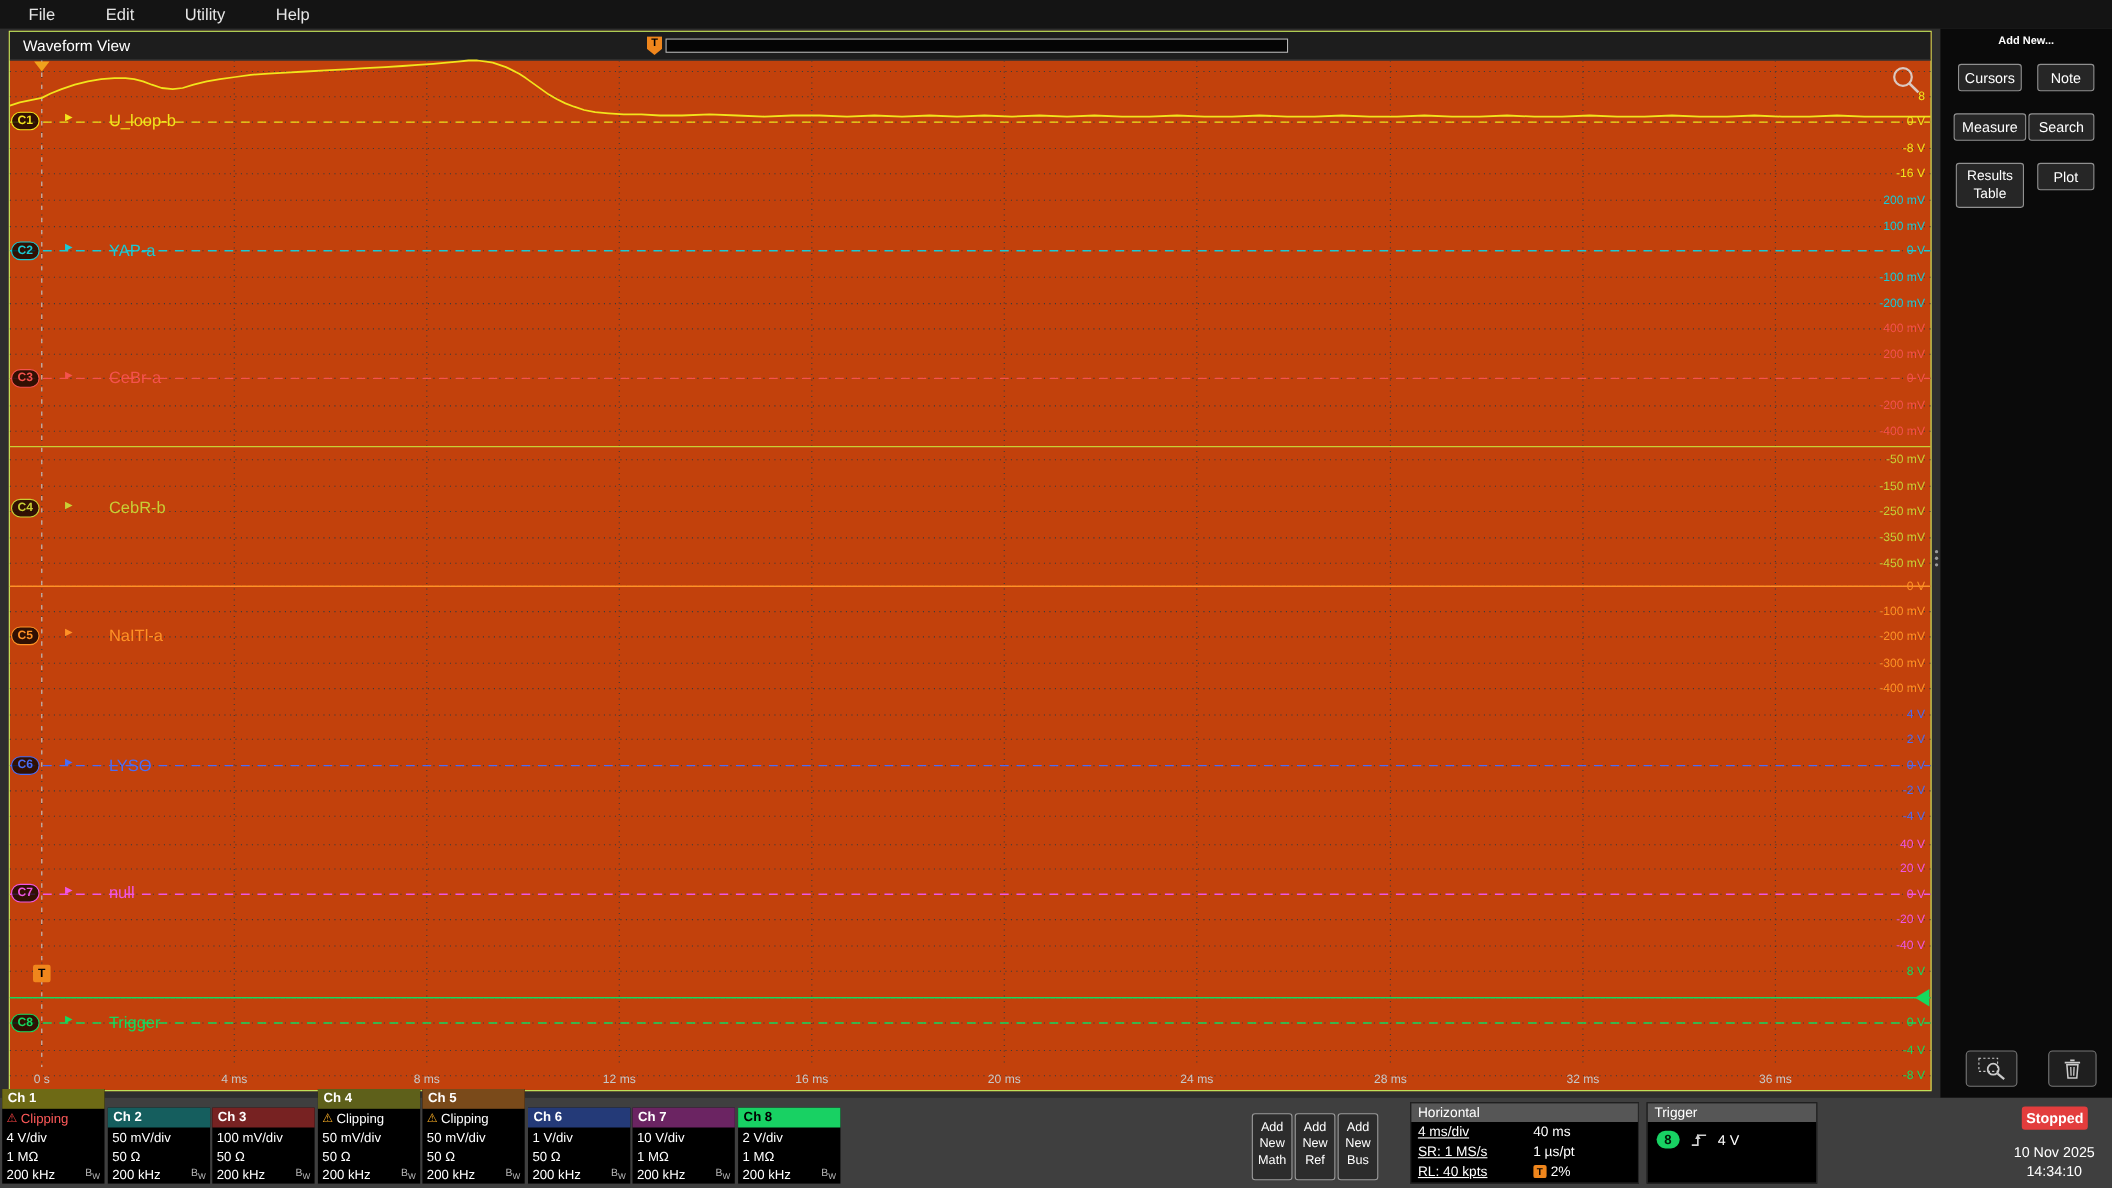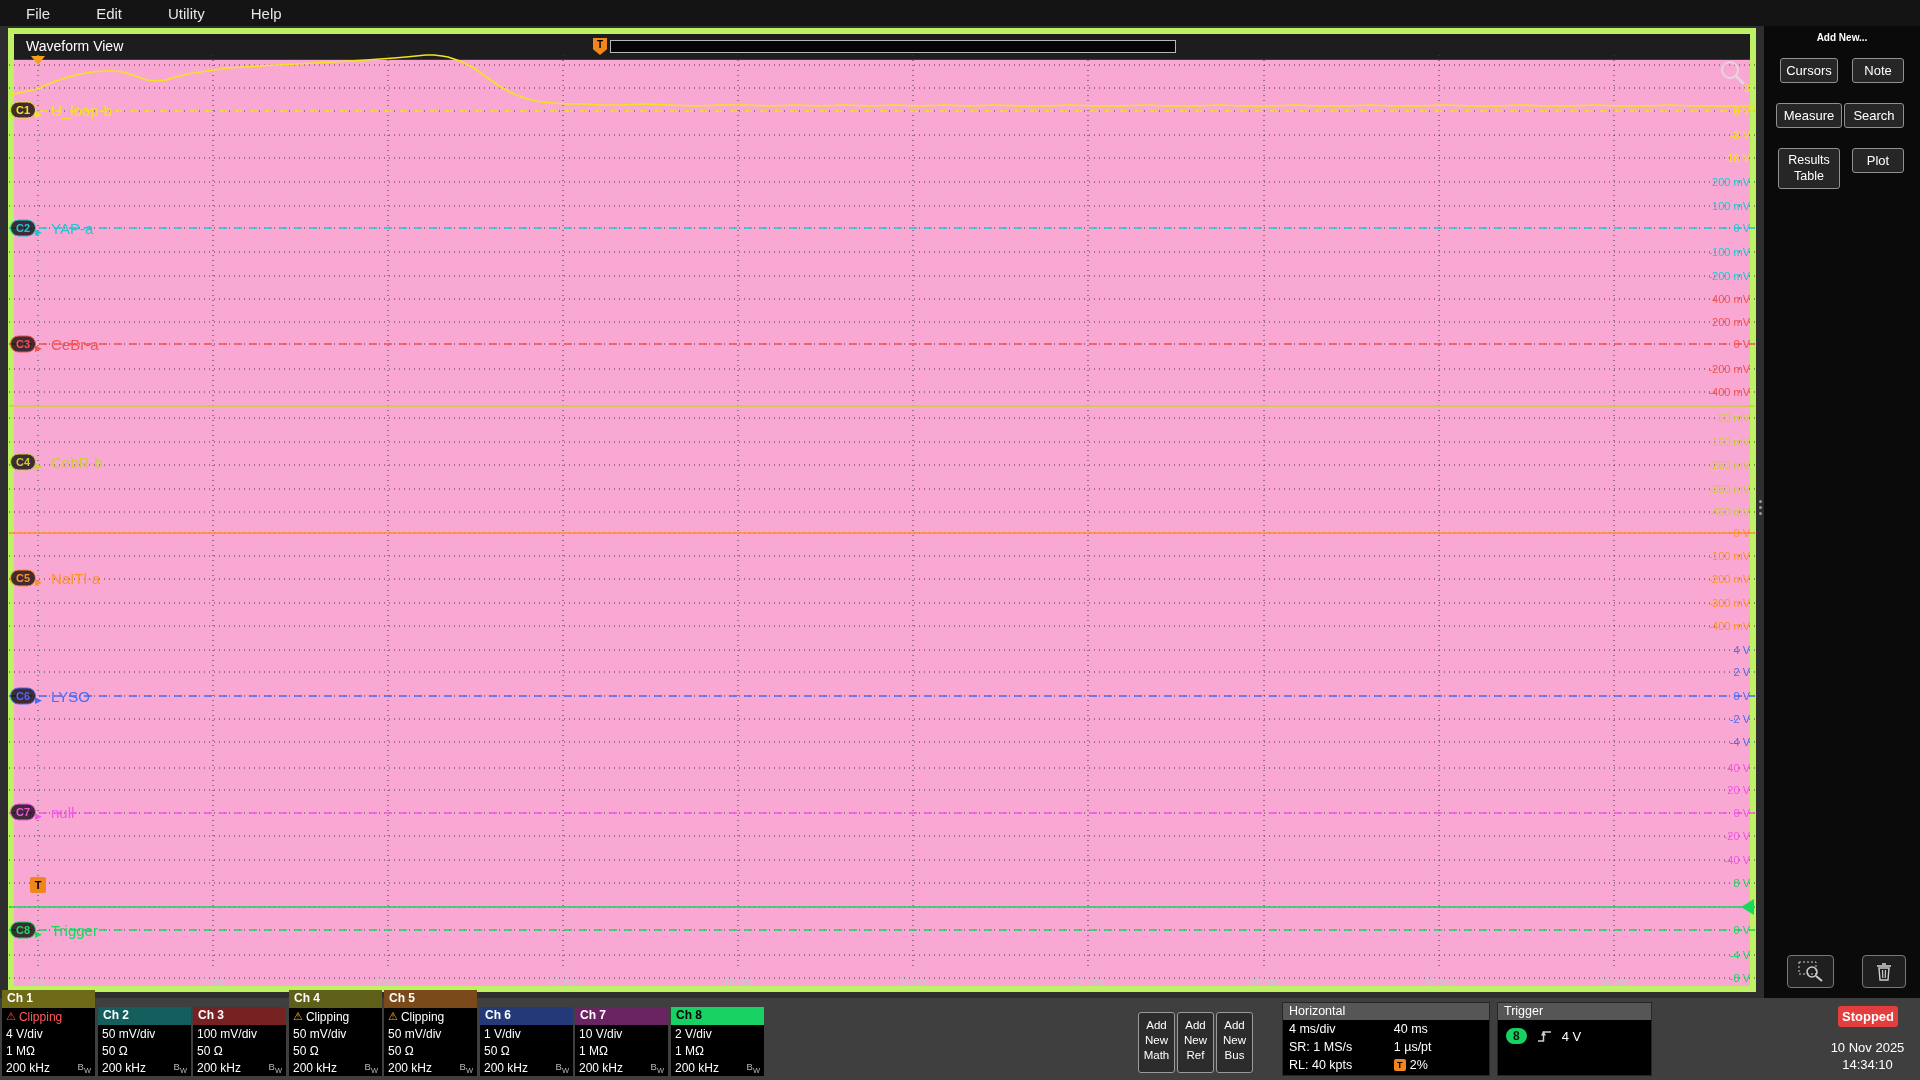--- a/index.html
+++ b/index.html
@@ -3,31 +3,31 @@
 <meta charset="utf-8">
 <style>
   * { margin:0; padding:0; box-sizing:border-box; }
   html,body { width:1920px; height:1080px; background:#2e2e2e; font-family:"Liberation Sans",sans-serif; overflow:hidden; position:relative; }
 
   
   #menubar { position:absolute; left:0; top:0; width:1920px; height:26px; background:#141414; display:flex; align-items:center; gap:46px; padding-left:26px; color:#e6e6e6; font-size:15px; z-index:6; }
   .menu-item { cursor:default; }
 
   
-  #wave-window { position:absolute; left:8px; top:28px; width:1748px; height:964px; background:#f9a8d4; border:6px solid #bef264; z-index:1; }
+  #wave-window { position:absolute; left:8px; top:28px; width:1748px; height:964px; background:#c2410c; border:1px solid #bef264; z-index:1; }
   #titlebar { position:absolute; left:0; top:0; right:0; height:26px; background:#1d1d1d; border-bottom:1px solid #3a3a3a; color:#fff; font-size:14px; line-height:25px; padding-left:12px; }
   #ov-T { position:absolute; left:579px; top:4px; width:14px; height:17px; background:#f0861c; color:#000; font-size:10px; font-weight:bold; text-align:center; line-height:13px; clip-path:polygon(0 0,100% 0,100% 66%,50% 100%,0 66%); }
   #ov-bar { position:absolute; left:596px; top:6px; width:566px; height:13px; border:1px solid #b8b8b8; background:#050505; }
 
   #plot-svg { position:absolute; left:0; top:0; z-index:2; pointer-events:none; }
   #labels-layer { position:absolute; left:0; top:0; width:1920px; height:1080px; z-index:3; pointer-events:none; }
   .slab { position:absolute; right:170px; transform:translateY(-50%); font-size:11px; white-space:nowrap; }
   .tlab { position:absolute; top:976px; transform:translateX(-50%); font-size:11px; color:#c8c8c8; }
 
-  .chrow { position:absolute; left:10px; transform:translateY(-50%); display:flex; align-items:flex-end; z-index:3; }
+  .chrow { position:absolute; left:10px; transform:translateY(-50%); display:flex; align-items:flex-start; z-index:3;gap:24px; }
   .cpill { border:1.5px solid; border-radius:9px; padding:0 5px; font-size:11px; font-weight:bold; background:rgba(0,0,0,.75); height:17px; line-height:15px; }
   .ctail { font-size:9px; margin-left:-1px; }
   .cname { margin-left:9px; font-size:15px; }
 
   #trig-top { position:absolute; left:31px; top:56px; width:0; height:0; border-left:7px solid transparent; border-right:7px solid transparent; border-top:9px solid #f0a21c; z-index:3; }
   #trig-level-T { position:absolute; left:30px; top:877px; width:16px; height:16px; background:#f0861c; color:#000; font-weight:bold; font-size:11px; text-align:center; line-height:16px; border-radius:2px; z-index:3; }
   #trig-arrow { position:absolute; left:1741px; top:899px; width:0; height:0; border-top:8px solid transparent; border-bottom:8px solid transparent; border-right:13px solid #16d95e; z-index:3; }
   #zoom-glass { position:absolute; left:1718px; top:58px; z-index:3; opacity:.85; }
 
   
@@ -57,21 +57,21 @@
   .clip-red-txt { color:#ff5a5a; }
   .bw { color:#b9b9b9; font-size:9.5px; margin-left:auto; }
   .bw sub { font-size:7.5px; }
 
   .addbtn { position:absolute; top:14px; width:37px; height:61px; background:#2c2c2c; border:1px solid #9a9a9a; border-radius:3px; color:#fff; font-size:11.5px; text-align:center; line-height:1.3; padding-top:5px; cursor:pointer; }
   #add-math { left:1138px; } #add-ref { left:1177px; } #add-bus { left:1216px; }
 
   .psec { position:absolute; top:4px; background:#000; color:#fff; border:1px solid #262626; cursor:pointer; }
   .phead { background:#565656; font-size:12.5px; padding:1px 6px; height:17px; color:#fff; }
   .prow { display:flex; font-size:12.5px; padding:1px 6px; height:18px; align-items:center; }
-  .prow .l { flex:0 0 54%; }
+  .prow .l { flex:0 0 54%;text-decoration:underline; }
   #sec-horizontal { left:1282px; width:208px; height:74px; }
   #sec-trigger { left:1497px; width:155px; height:74px; }
   #sec-acq { left:1661px; width:169px; height:74px; }
   #sec-acq .prow .l { flex:0 0 45%; }
   .trig-row { display:flex; align-items:center; gap:9px; padding:8px 8px 0; font-size:13px; }
   .src8 { background:#18d163; color:#001a08; font-weight:bold; font-size:12px; border-radius:8px; padding:0 7px; height:16px; line-height:16px; }
   .ticon { width:12px; height:12px; background:#f0861c; color:#000; font-size:9px; font-weight:bold; text-align:center; line-height:12px; border-radius:2px; display:inline-block; margin-right:4px; }
 
   #stopped { position:absolute; left:1838px; top:8px; width:60px; height:21px; background:#e33d3d; border-radius:3px; color:#fff; font-weight:bold; font-size:13px; text-align:center; line-height:21px; }
   .dt { position:absolute; left:1820px; width:95px; text-align:center; color:#fff; font-size:13px; }

